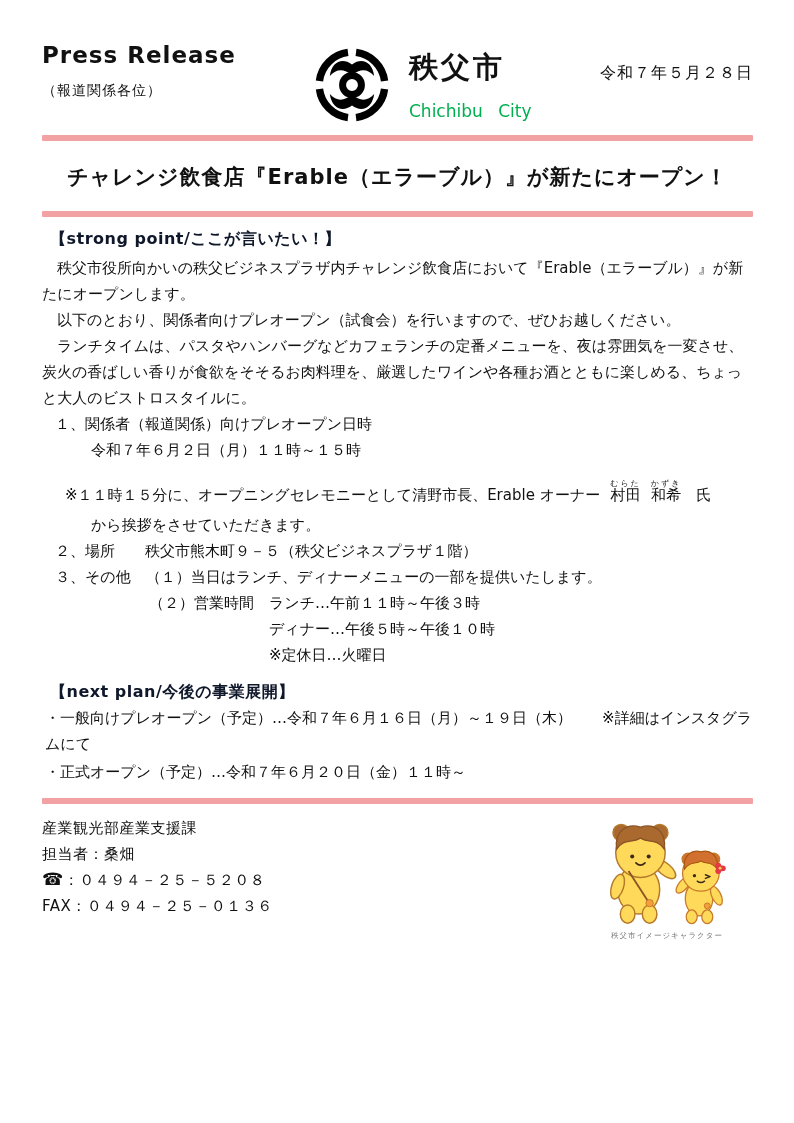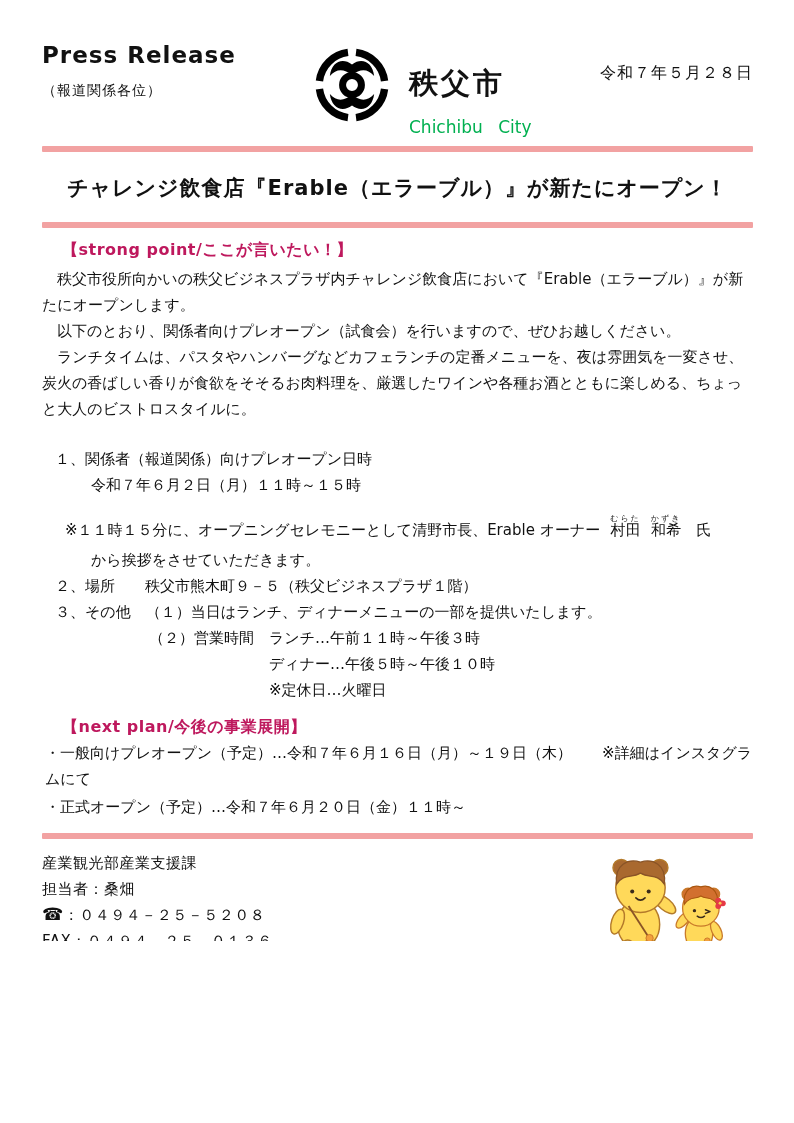--- a/index.html
+++ b/index.html
@@ -15,47 +15,47 @@
   }
   .content { padding:0 41px 0 42px; }
 
   
   .header { display:flex; margin-top:42px; align-items:flex-start; }
   .header-left { width:268px; }
   .press-release { font-size:23px; font-weight:600; letter-spacing:1px; }
   .addressee { font-size:14px; margin-top:14px; letter-spacing:1px; }
   .header-center { display:flex; align-items:flex-start; }
   .emblem { display:block; margin-top:2px; }
-  .city-block { margin-left:15px;margin-top:16px; }
+  .city-block { margin-left:15px; }
   .city-jp { font-size:29px; font-weight:bold; letter-spacing:3px; margin-top:6px; }
   .city-en { font-size:17px; font-weight:normal; color:#00B050; margin-top:13px; word-spacing:10px; }
   .header-date { margin-left:auto; margin-top:21px; font-size:16px; letter-spacing:1px; white-space:nowrap; }
 
   
   .pink-bar { height:6px; background:#F2A2A2; border-radius:1px; }
   .bar-1 { margin-top:9px; }
   .bar-2 { }
   .bar-3 { margin-top:13px; }
 
   
   .title-block {
     text-align:center;
     font-size:21px; font-weight:600;
     letter-spacing:1px;
     padding:22px 0 20px;
   }
 
   
   .section { margin-top:12px; }
-  .green-heading { color:#be185d; font-weight:bold; font-size:16px; margin-left:20px; letter-spacing:0.5px; }
+  .green-heading { color:#0f172a; font-weight:bold; font-size:16px; margin-left:8px; letter-spacing:0.5px; }
   .body-par { font-size:15px; line-height:26px; text-indent:15px; margin-top:5px; }
   .body-par + .body-par { margin-top:0; }
 
   
-  .details { margin-top:24px; padding-left:13px; font-size:15px; line-height:26px; }
+  .details { padding-left:13px; font-size:15px; line-height:26px; }
   .indent-value { padding-left:36px; }
   .note-line { display:block; padding-left:10px; margin-top:16px; }
   .note-line2 { padding-left:36px; margin-top:4px; }
   ruby { ruby-position:over; margin:0 0 0 10px; }
   ruby rt { font-size:8px; color:#222; letter-spacing:2px; }
   .sub-indent { padding-left:94px; }
   .deep-indent { padding-left:214px; }
 
   
   .next-plan { margin-top:14px; }

